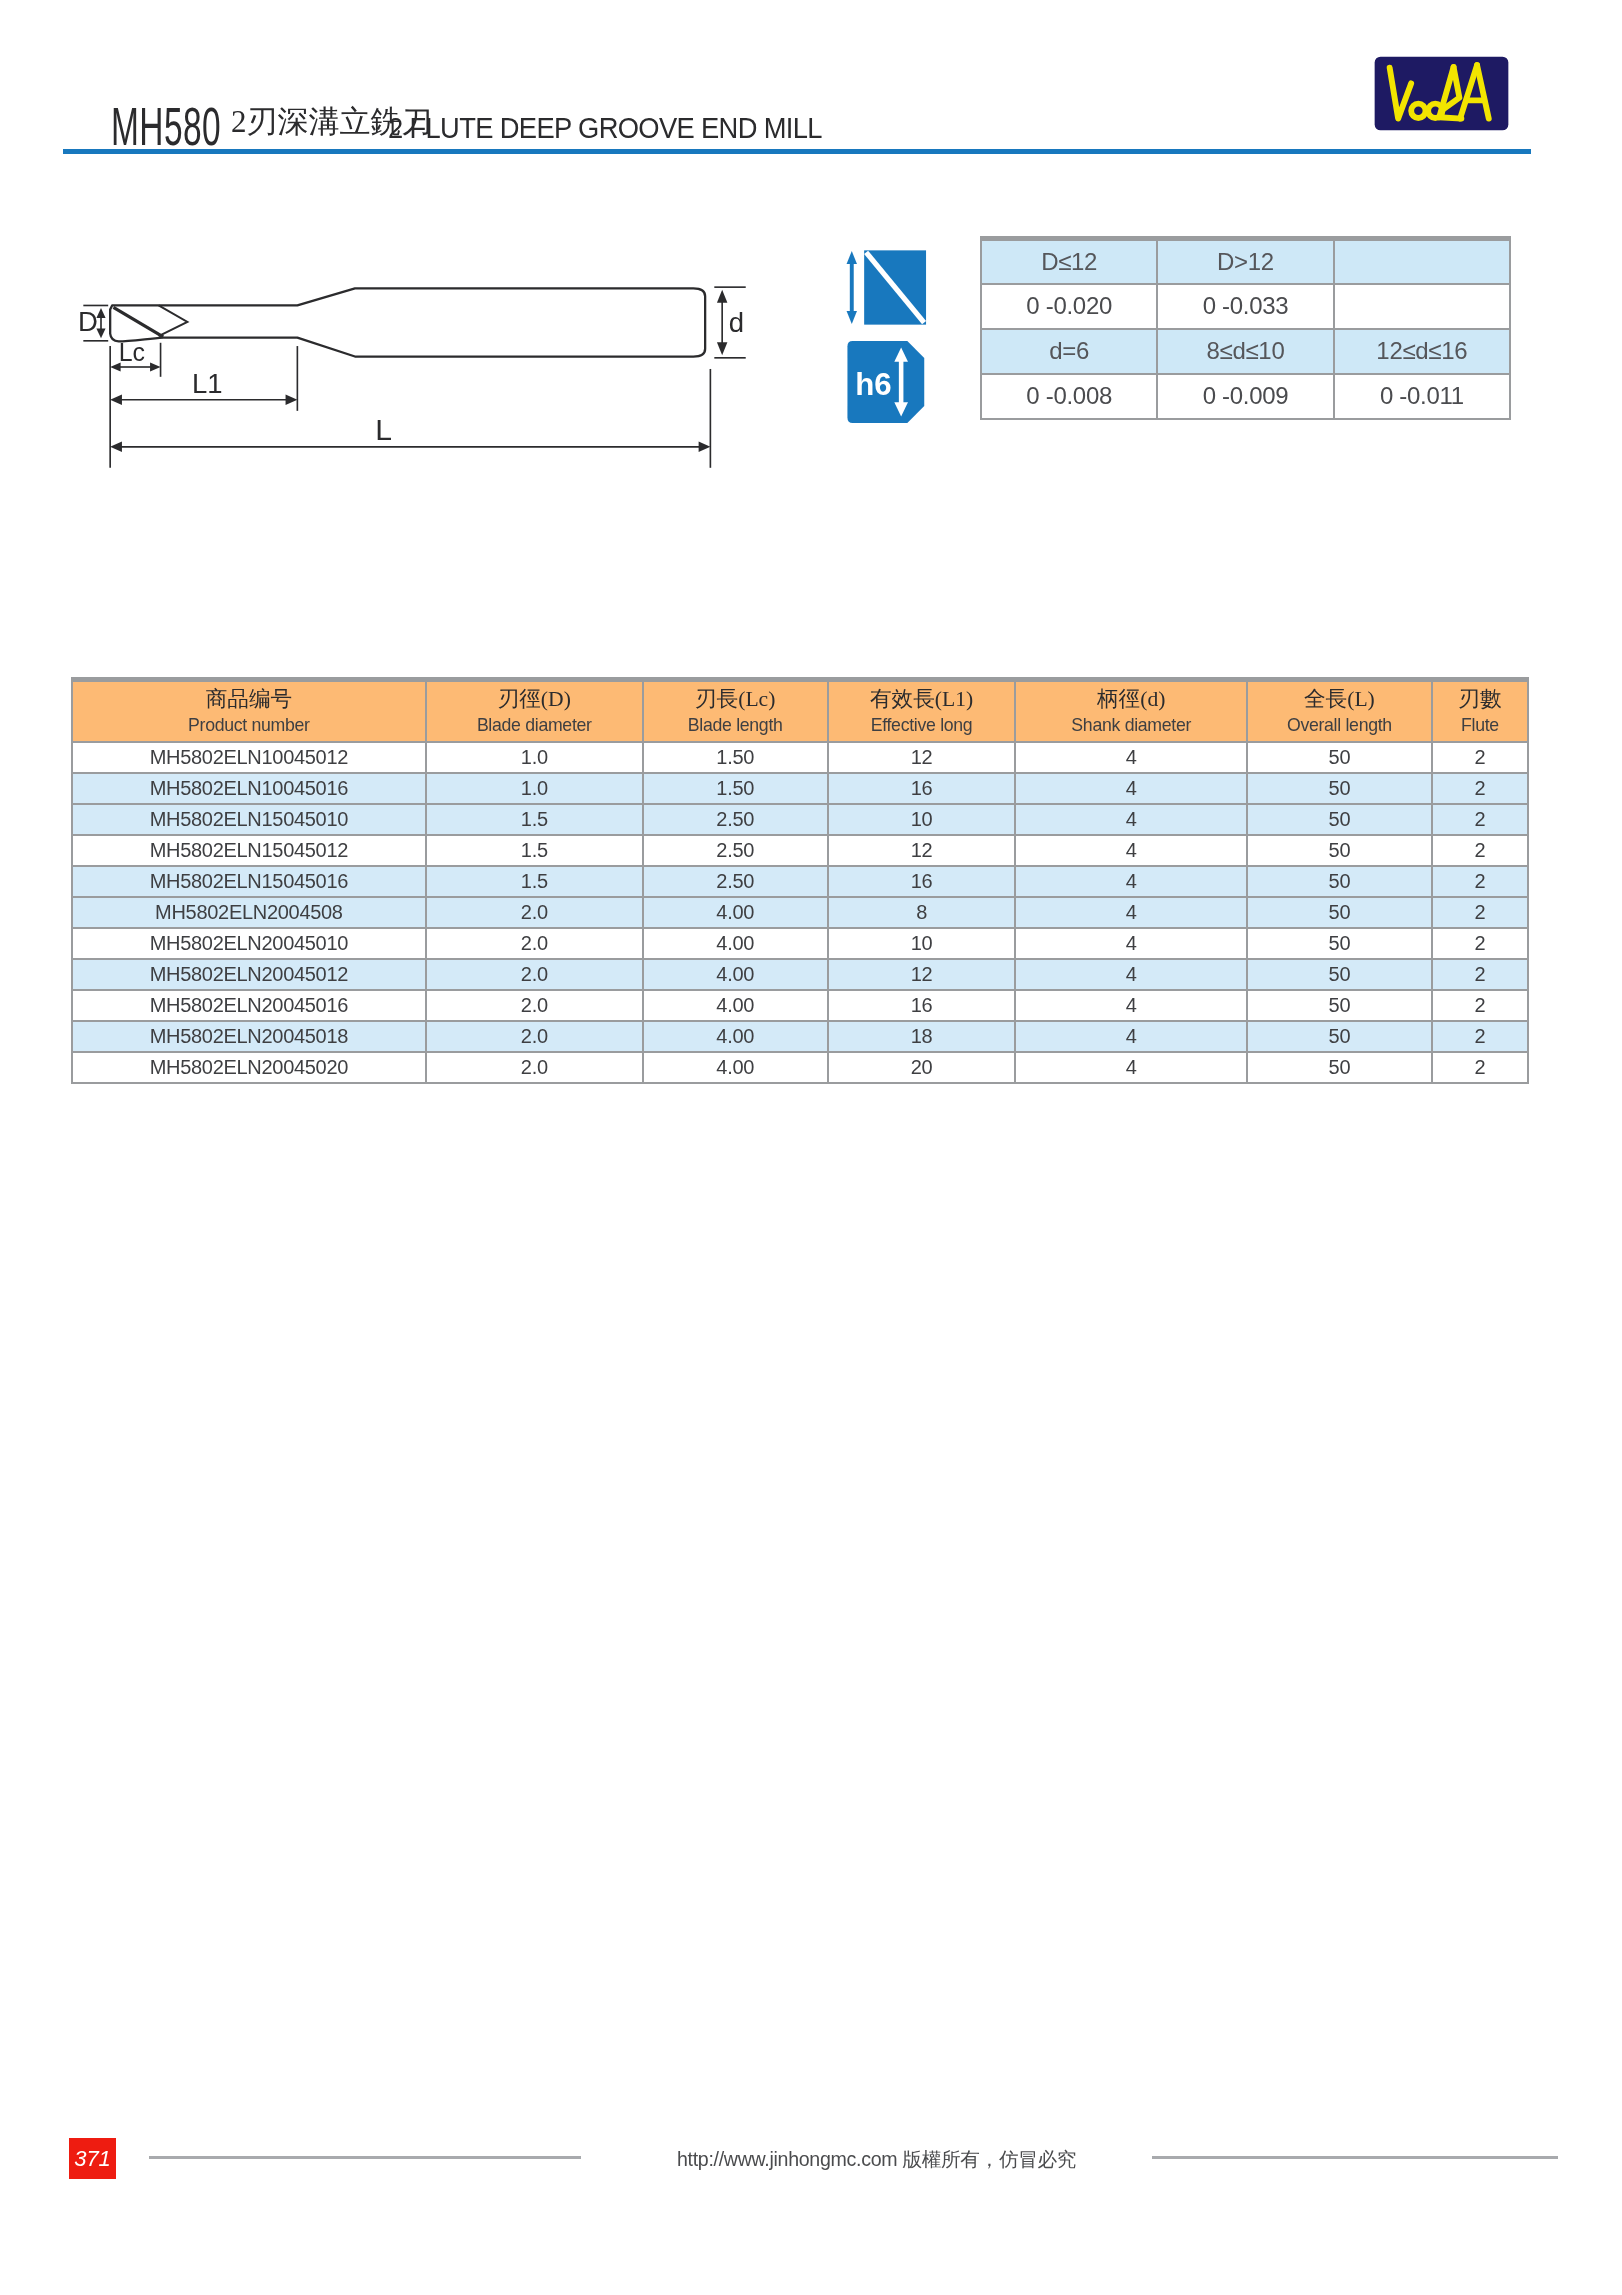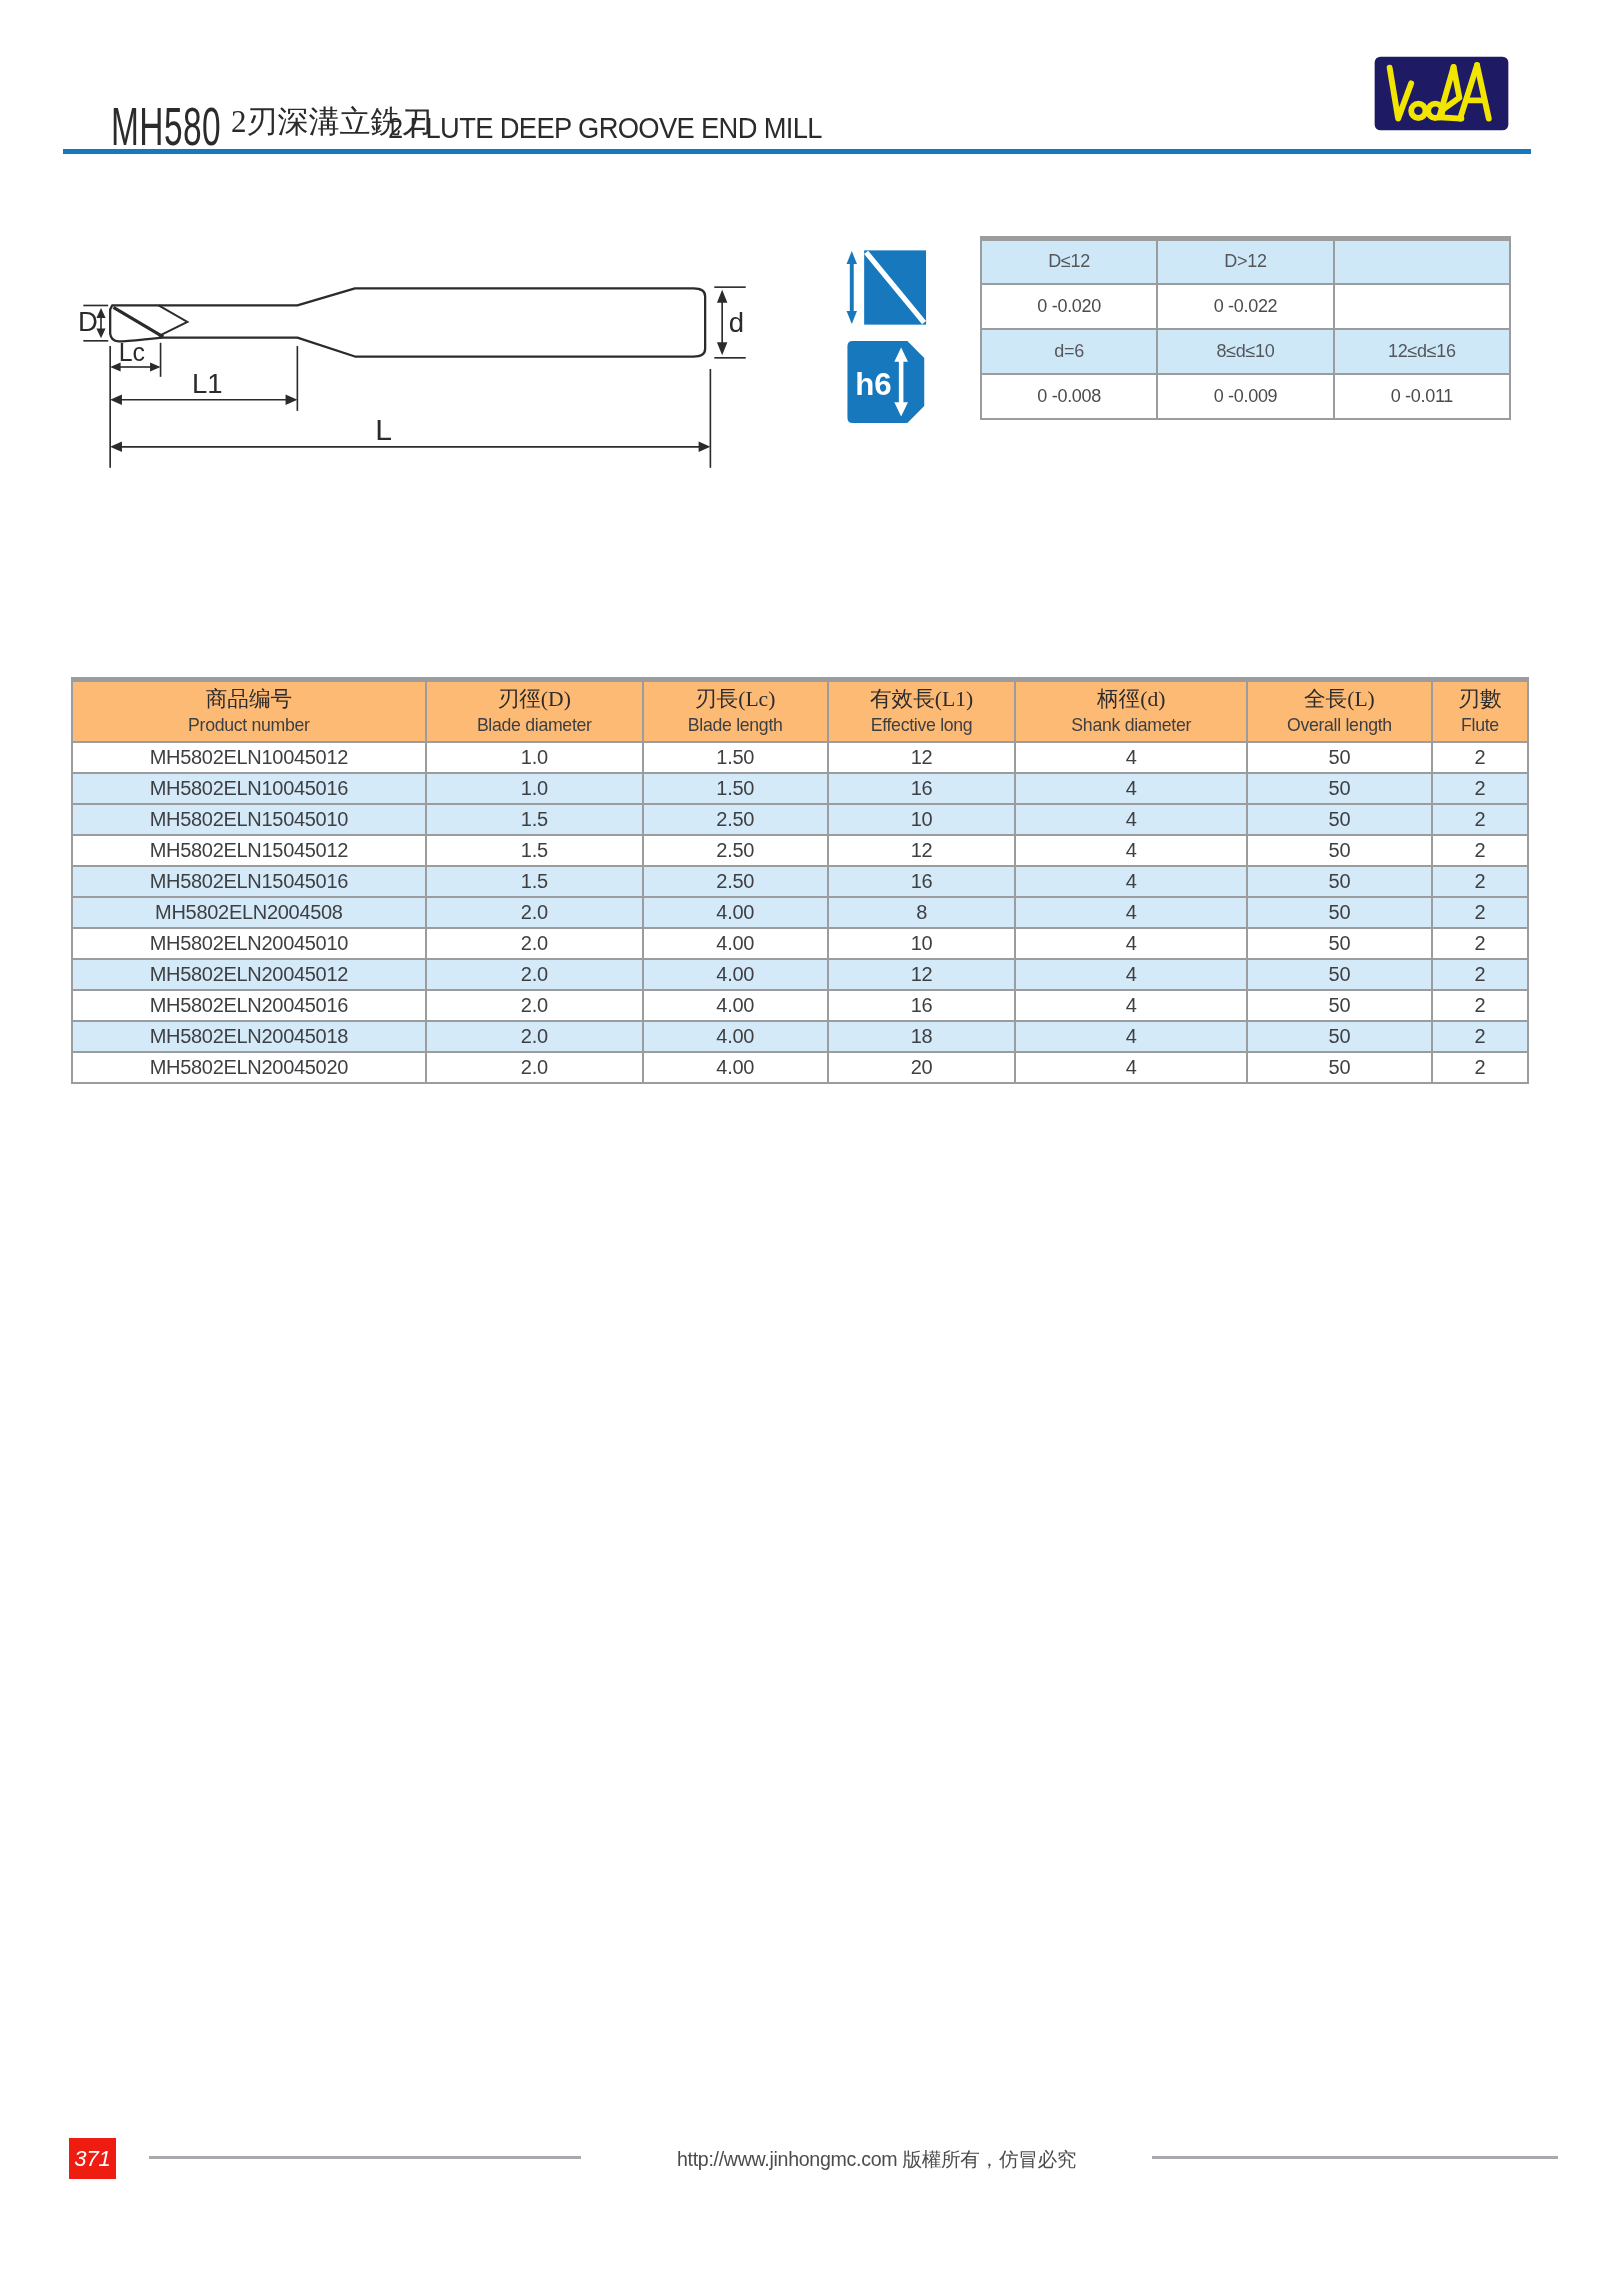--- a/index.html
+++ b/index.html
@@ -45,21 +45,21 @@
   
   .tol-table-wrap { position:absolute; left:980px; top:236px; width:531px; }
   table.tol {
     width:100%; border-collapse:collapse; table-layout:fixed;
     border:2px solid #9a9c9e; border-top:5.9px solid #9a9c9e;
   }
   table.tol td {
     height:45px; text-align:center; vertical-align:middle;
     border-left:2px solid #9a9c9e; border-right:2px solid #9a9c9e;
     border-top:2.6px solid #9a9c9e; border-bottom:2.6px solid #9a9c9e;
-    font-size:18px; color:#55565a; letter-spacing:-0.3px;margin-left:30px;
+    font-size:24px; color:#55565a; letter-spacing:-0.3px;margin-left:30px;
   }
   table.tol tr.header td { background:#cee8f7; }
   table.tol tr.value  td { background:#ffffff; color:#4a4b4e; }
 
   
   .main-table-wrap { position:absolute; left:71px; top:677px; width:1458px; }
   table.main {
     width:100%; border-collapse:collapse; table-layout:fixed;
     border:2px solid #9a9c9e; border-top:5.9px solid #9a9c9e;
   }
@@ -195,21 +195,21 @@
   <div class="tol-table-wrap">
     <table class="tol">
       <tbody>
           <tr class="header">
             <td>D≤12</td>
             <td>D&gt;12</td>
             <td></td>
           </tr>
           <tr class="value">
             <td>0 -0.020</td>
-            <td>0 -0.022</td>
+            <td>0 -0.033</td>
             <td></td>
           </tr>
           <tr class="header">
             <td>d=6</td>
             <td>8≤d≤10</td>
             <td>12≤d≤16</td>
           </tr>
           <tr class="value">
             <td>0 -0.008</td>
             <td>0 -0.009</td>

